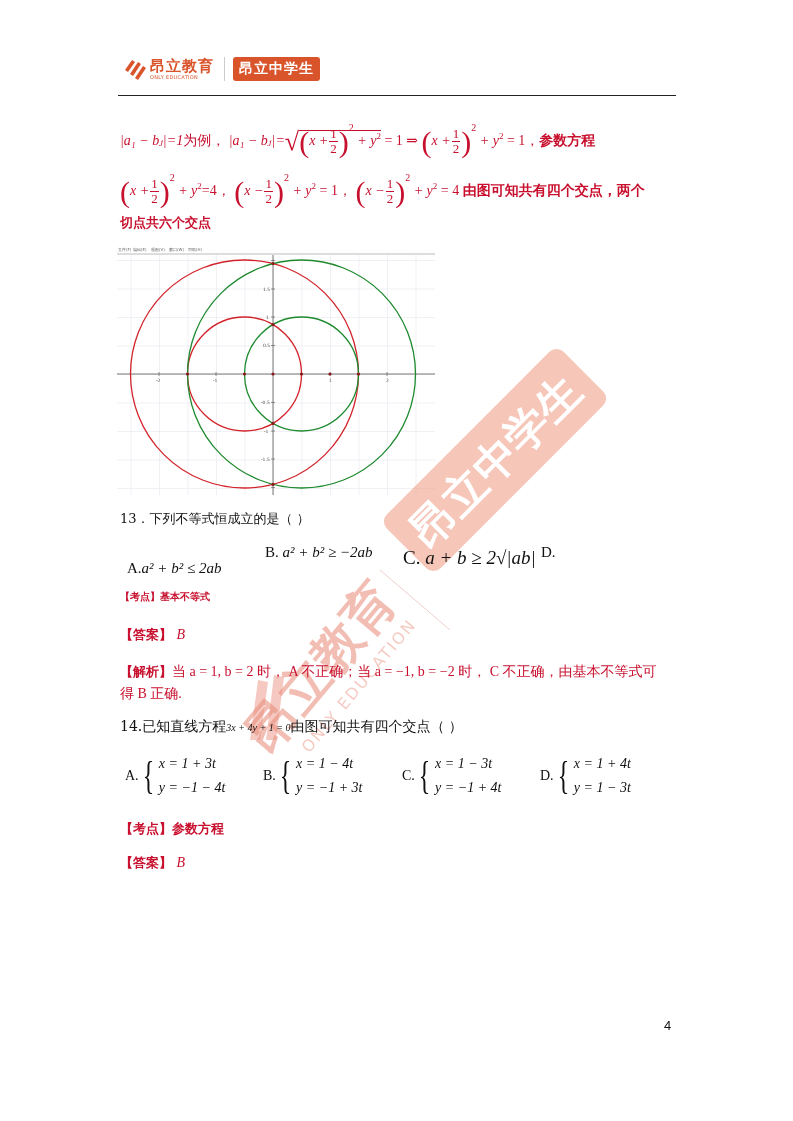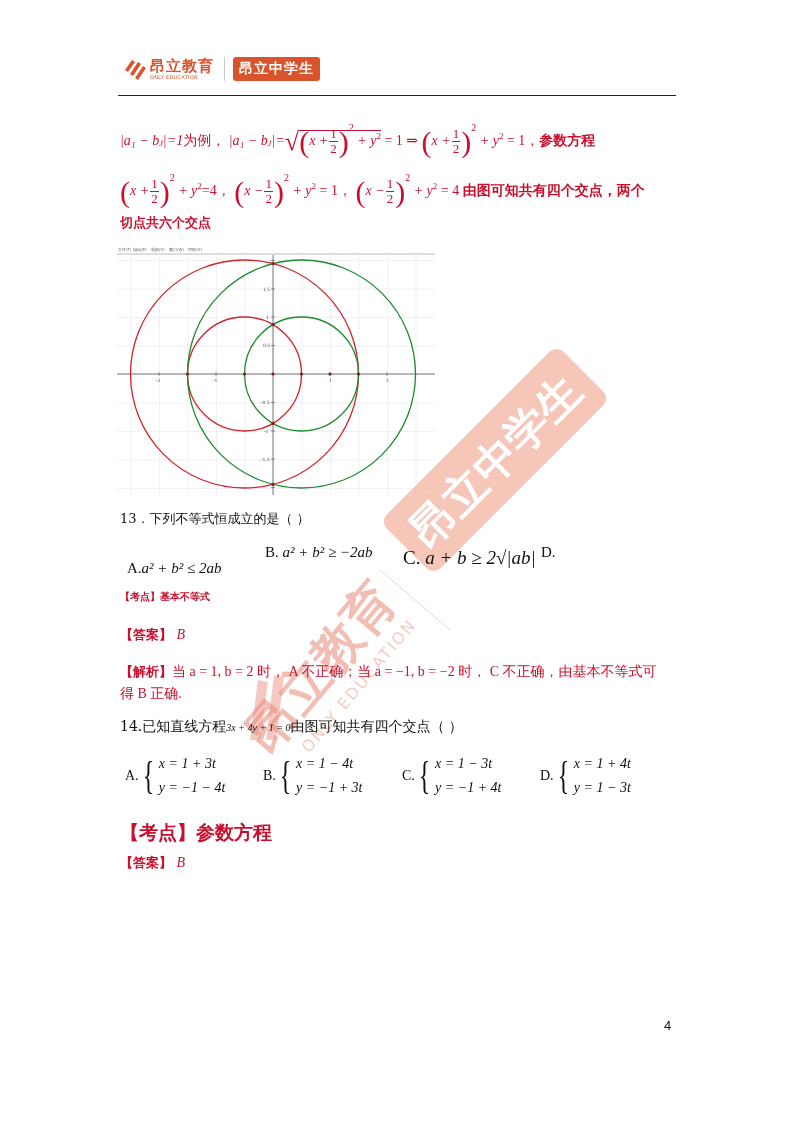--- a/index.html
+++ b/index.html
@@ -243,20 +243,20 @@
   <span class="brace-opt">
       <span>D.</span>
       <span class="brace">{</span>
       <span class="sys it">
         <span>x = 1 + 4t</span>
         <span>y = 1 − 3t</span>
       </span>
     </span>
 </div>
 
-<div class="abs line red cn bold" style="left:120px; top:820px; font-size:19px;">
+<div class="abs line red cn bold" style="left:120px; top:820px; font-size:13px;">
   <span>【考点】</span><span>参数方程</span>
 </div>
 <div class="abs line red" style="left:120px; top:854px; font-size:14px;">
   <span class="cn bold" style="font-size:13px;">【答案】</span> <span class="math it">B</span>
 </div>
 
 <div class="abs page-num">4</div>
 
 </body></html>

